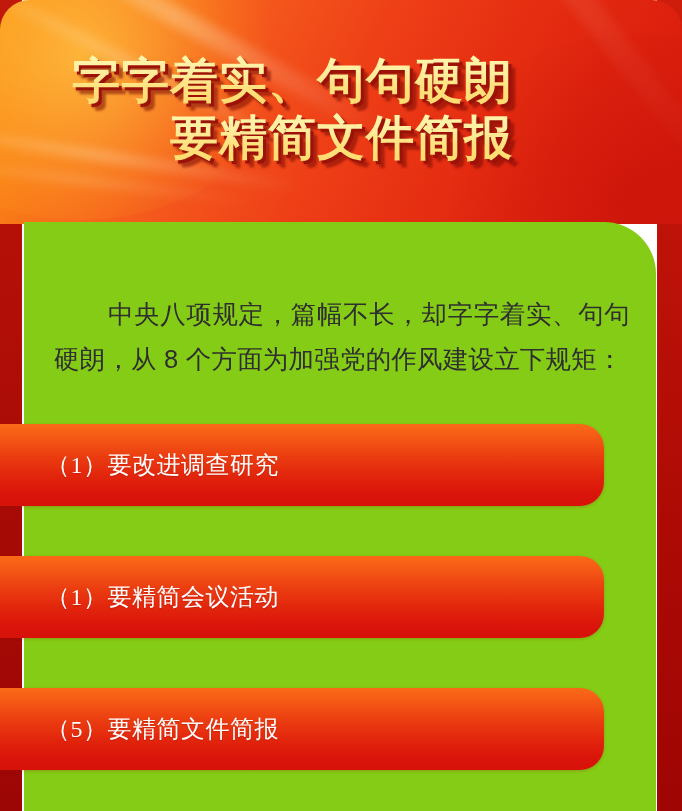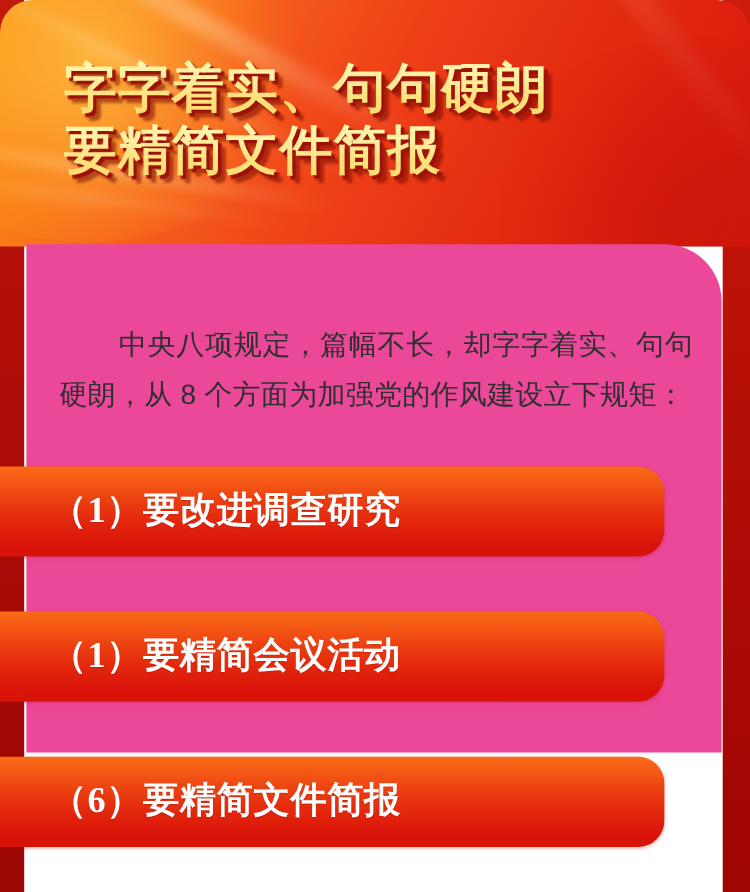--- a/index.html
+++ b/index.html
@@ -81,23 +81,24 @@
     position: absolute;
     right: -170px; bottom: -140px;
     width: 430px; height: 330px;
     border-radius: 50%;
     background: radial-gradient(circle at 50% 50%, rgba(190,12,8,0.42), rgba(190,12,8,0) 70%);
     pointer-events: none;
   }
 
   .banner-title {
     position: absolute;
-    left: 58px;
+    left: 72px;
     top: 52px;
     z-index: 3;
+    text-align: right;
   }
   .banner-title .tline {
     font-family: "Liberation Serif", "DejaVu Serif", serif;
     font-weight: bold;
     font-size: 48px;
     line-height: 57px;
     letter-spacing: 1px;
     white-space: nowrap;
     background: linear-gradient(180deg, #fff8b0 0%, #ffeea0 34%, #ffe27e 62%, #ffd96a 100%);
     -webkit-background-clip: text;
@@ -106,22 +107,22 @@
     -webkit-text-fill-color: transparent;
     filter: drop-shadow(3px 3px 0px #9c1208) drop-shadow(4px 4px 1px rgba(120,10,4,0.55));
   }
 
   
   .card {
     position: absolute;
     left: 24px;
     top: 222px;
     width: 632px;
-    height: 462px;
-    background: #ec4899;
+    height: 589px;
+    background: #84cc16;
     border-radius: 0 52px 0 0;
     z-index: 6;
   }
 
   .intro {
     position: absolute;
     left: 30px;
     top: 44px;
     width: 576px;
     font-size: 25.5px;
@@ -148,22 +149,22 @@
       #da140a 86%,
       #d61209 100%);
     box-shadow: 0 1px 3px rgba(150,20,8,0.25);
   }
   .item .label {
     position: absolute;
     left: 46px;
     top: 50%;
     transform: translateY(-50%);
     font-family: "Liberation Serif", "DejaVu Serif", serif;
-    font-weight: bold;
-    font-size: 33px;
+    font-weight: normal;
+    font-size: 24px;
     line-height: 1;
     color: #ffffff;
     white-space: nowrap;
     letter-spacing: 0.5px;
     text-shadow: 0 1px 1px rgba(130,12,6,0.30);
   }
   .item.i0 { top: 424px; }
   .item.i1 { top: 556px; }
   .item.i2 { top: 688px; }
 </style>
@@ -194,16 +195,16 @@
     <p class="intro">中央八项规定，篇幅不长，却字字着实、句句硬朗，从 8 个方面为加强党的作风建设立下规矩：</p>
   </div>
 
   <div class="item i0">
     <span class="label">（1）要改进调查研究</span>
   </div>
   <div class="item i1">
     <span class="label">（1）要精简会议活动</span>
   </div>
   <div class="item i2">
-    <span class="label">（6）要精简文件简报</span>
+    <span class="label">（5）要精简文件简报</span>
   </div>
 
 </div>
 
 </body></html>

